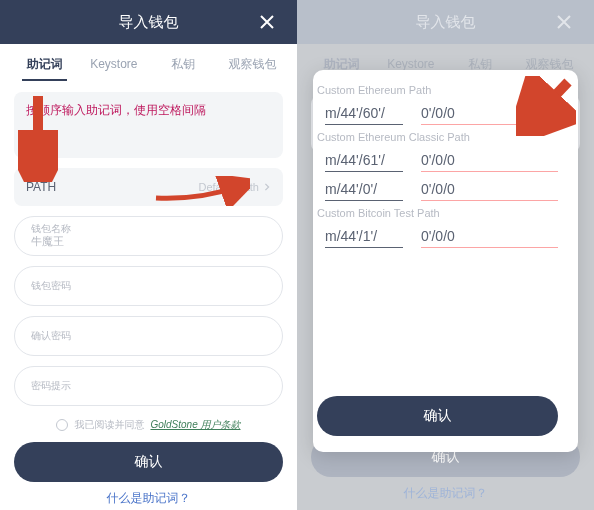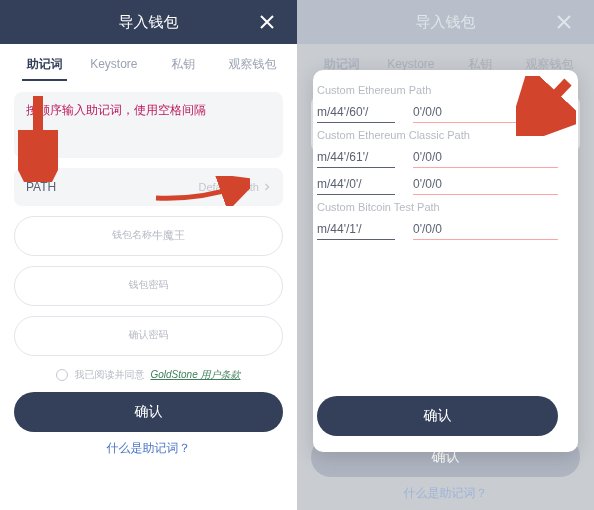--- a/index.html
+++ b/index.html
@@ -103,22 +103,23 @@
     justify-content: space-between;
   }
   .path-row .right { color: #c3c8d0; font-size: 11px; display: flex; align-items: center; gap: 4px; }
   .chev { width: 8px; height: 8px; }
 
   .field {
     border: 1px solid #e2e5ea;
     border-radius: 22px;
     height: 40px;
     margin-top: 10px;
-    padding: 12px 16px;
-    display: flex;
+    padding: 2px 16px;
+    display: flex;
+    flex-direction: column;
     justify-content: center;
   }
   .field-label { font-size: 10px; color: #b6bac3; line-height: 1.2; }
   .field-value { font-size: 11px; color: #b6bac3; line-height: 1.2; }
 
   .terms {
     display: flex;
     align-items: center;
     justify-content: center;
     gap: 6px;
@@ -181,22 +182,23 @@
     display: flex;
     flex-direction: column;
     box-shadow: 0 4px 20px rgba(0,0,0,0.15);
   }
   .path-group { margin-bottom: 6px; }
   .path-title { font-size: 11px; color: #b6bac3; margin-bottom: 6px; }
   .path-inputs {
     display: flex;
     gap: 18px;
     align-items: center;
-    font-size: 12px;
+    font-size: 14px;
     color: #5a6272;
+    margin-left: 8px;
   }
   .path-inputs .seg1 { width: 78px; border-bottom: 1px solid #5a6272; padding: 3px 0; }
   .path-inputs .seg2 { flex: 1; border-bottom: 1px solid #fca5a5; padding: 3px 0; }
   .modal .confirm-btn { margin-top: auto; }
 
   
   .arrow {
     position: absolute;
     pointer-events: none;
   }
@@ -238,20 +240,23 @@
 
     <div class="field">
       <span class="field-label">钱包名称</span>
       <span class="field-value">牛魔王</span>
     </div>
     <div class="field">
       <span class="field-label">钱包密码</span>
     </div>
     <div class="field">
       <span class="field-label">确认密码</span>
+    </div>
+    <div class="field">
+      <span class="field-label">密码提示</span>
     </div>
 
     <div class="terms">
       <span class="radio"></span>
       <span>我已阅读并同意</span>
       <span class="link">GoldStone 用户条款</span>
     </div>
 
     <div class="confirm-btn">
       <span>确认</span>

